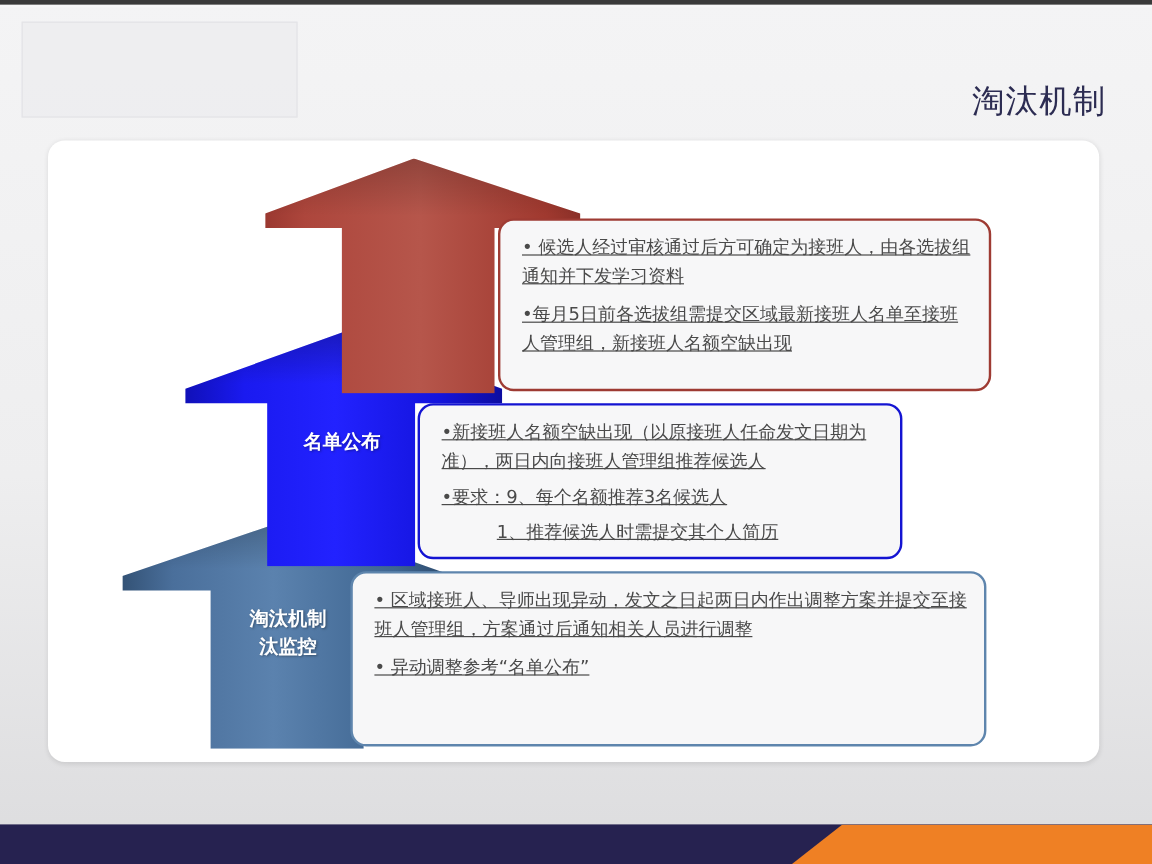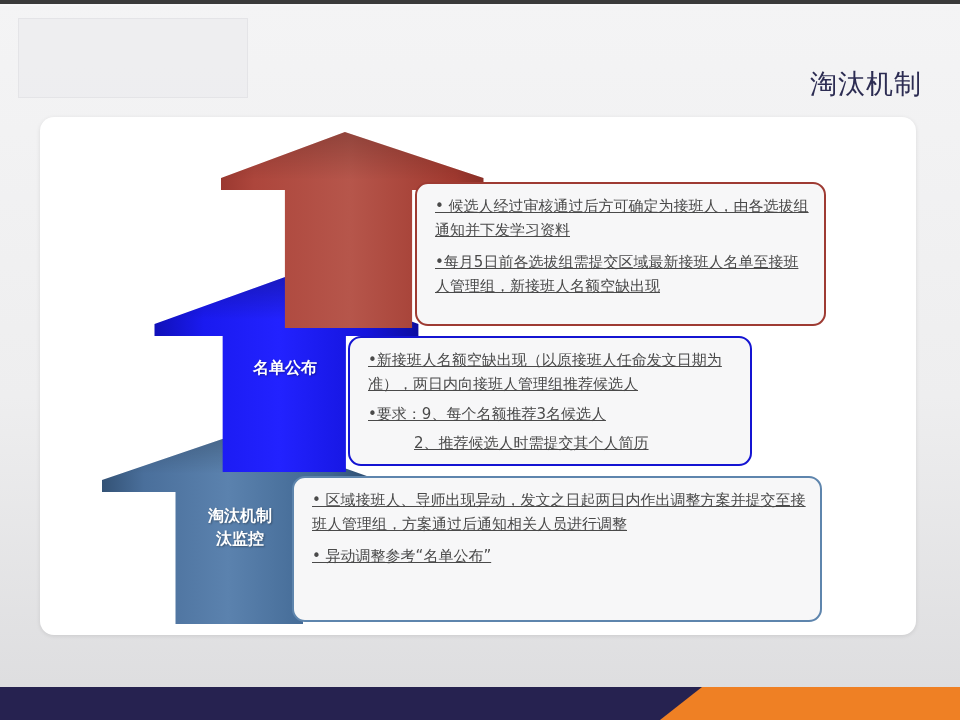--- a/index.html
+++ b/index.html
@@ -165,21 +165,21 @@
       <li>• 候选人经过审核通过后方可确定为接班人，由各选拔组通知并下发学习资料</li>
       <li>•每月5日前各选拔组需提交区域最新接班人名单至接班人管理组，新接班人名额空缺出现</li>
     </ul>
   </div>
 
   <div class="tbox" id="box-blue">
     <ul>
       <li>•新接班人名额空缺出现（以原接班人任命发文日期为准），两日内向接班人管理组推荐候选人</li>
       <li>•要求：9、每个名额推荐3名候选人</li>
       <li>
-          <span class="indent">2、推荐候选人时需提交其个人简历</span>
+          <span class="indent">1、推荐候选人时需提交其个人简历</span>
         </li>
     </ul>
   </div>
 
   <div class="tbox" id="box-steel">
     <ul>
       <li>• 区域接班人、导师出现异动，发文之日起两日内作出调整方案并提交至接班人管理组，方案通过后通知相关人员进行调整</li>
       <li>• 异动调整参考“名单公布”</li>
     </ul>
   </div>

